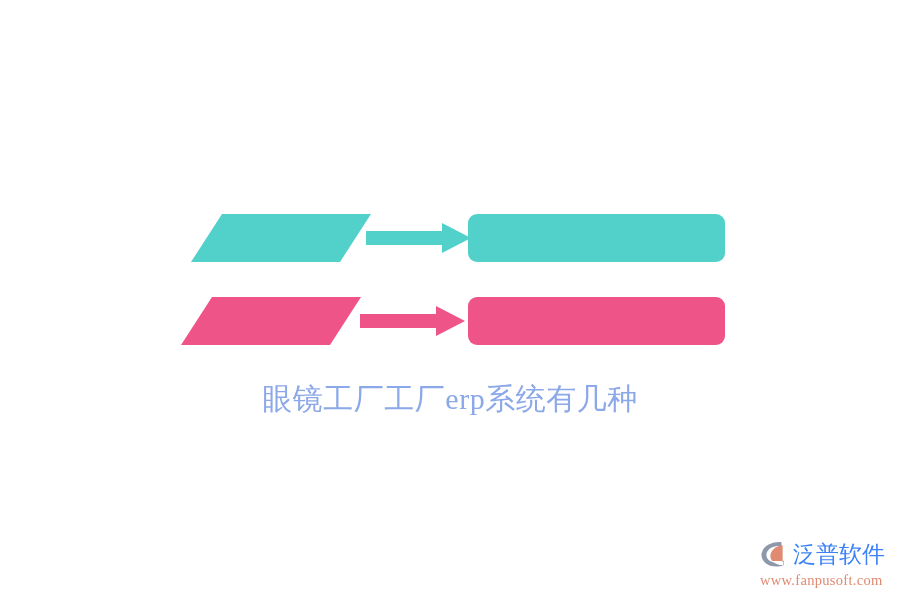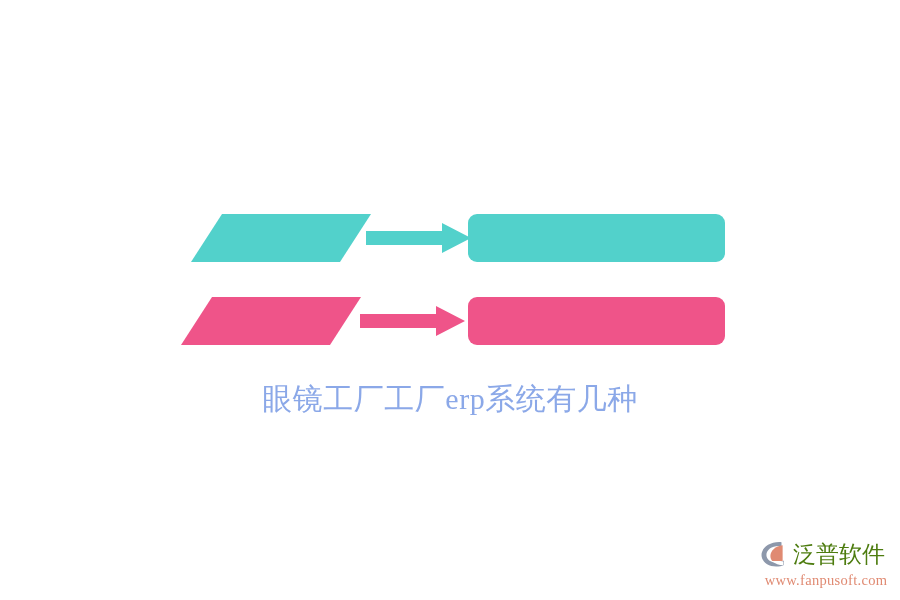--- a/index.html
+++ b/index.html
@@ -112,35 +112,35 @@
   }
   .wm-logo {
     width: 30px;
     height: 28px;
     flex: 0 0 30px;
   }
   .wm-logo svg { display: block; width: 30px; height: 28px; }
   .wm-brand {
     font-size: 23px;
     line-height: 28px;
-    color: #4d7c0f;
+    color: #3b82f6;
     font-family: "DejaVu Sans", "Liberation Sans", sans-serif;
     font-weight: normal;
     white-space: nowrap;
     letter-spacing: 0px;
   }
   .wm-url {
     margin-top: 1px;
     font-size: 14.5px;
     line-height: 18px;
     color: #e08a72;
     font-family: "Liberation Serif", "DejaVu Serif", serif;
     letter-spacing: 0.3px;
     white-space: nowrap;
-    text-align: center;
+    text-align: left;
   }
 </style>
 </head>
 <body>
 
 <div id="canvas">
 
   <div class="diagram">
 
     <div class="flow-row row-teal">

